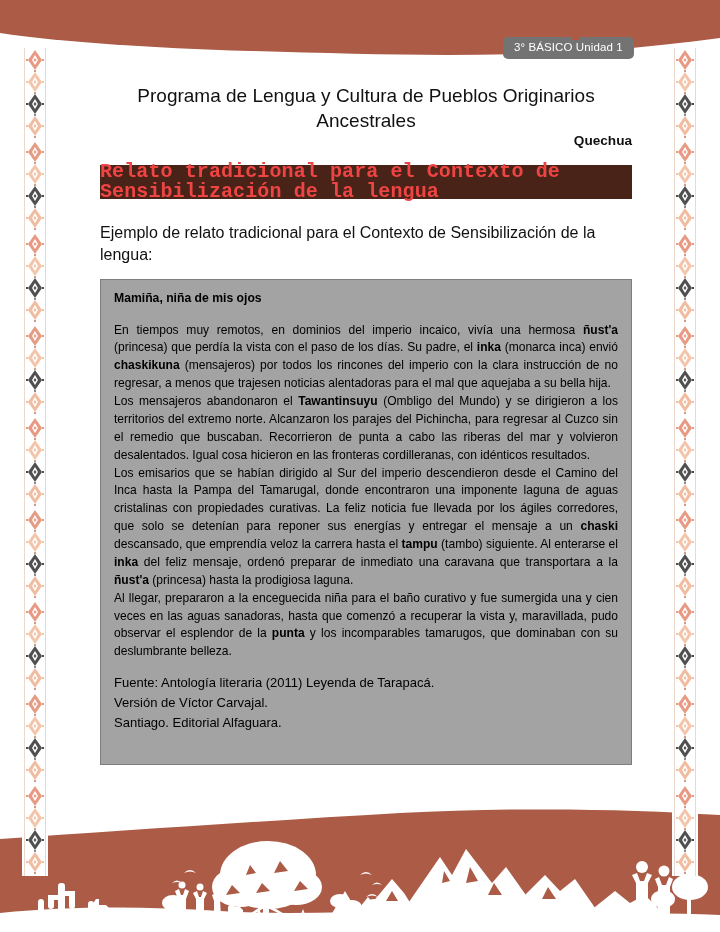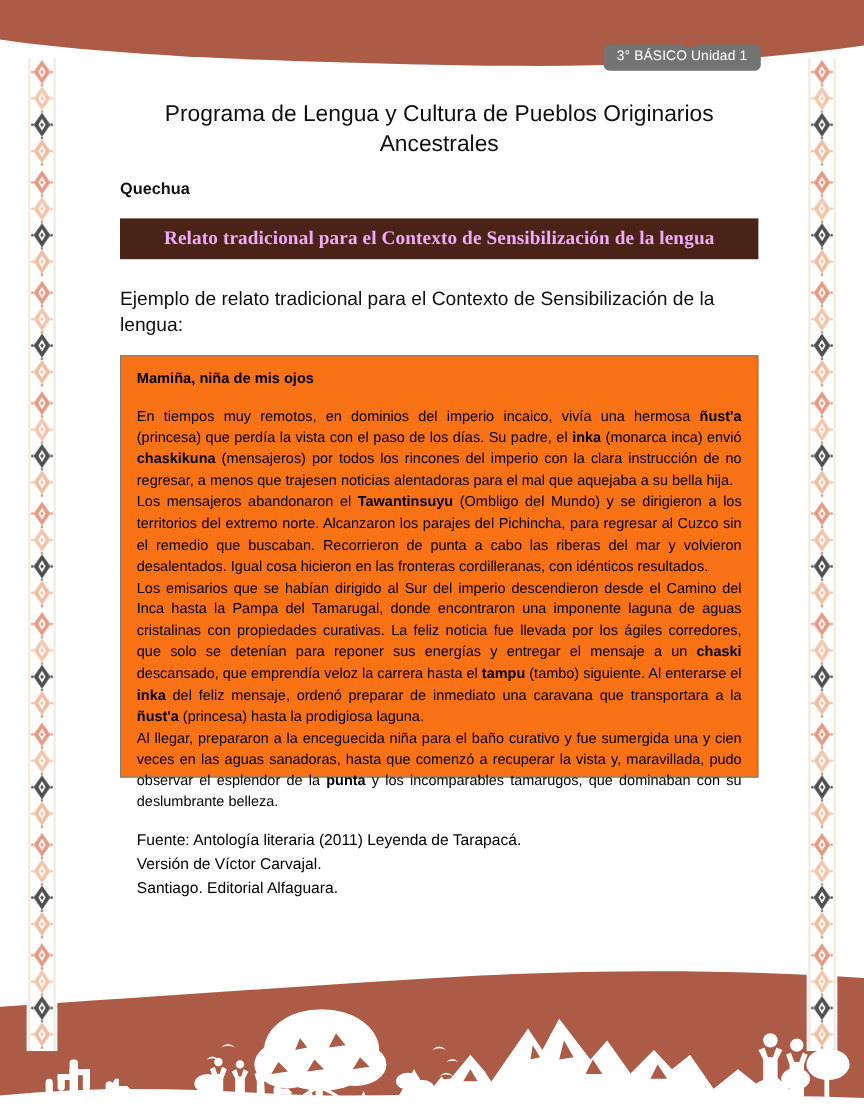--- a/index.html
+++ b/index.html
@@ -78,59 +78,58 @@
 
   #program-title {
     margin-top: 84px;
     text-align: center;
     font-size: 19px;
     font-weight: 400;
     line-height: 1.3;
     color: #111;
   }
   #language-name {
-    margin-top: 17px;
-    text-align: left;
+    text-align: right;
     font-size: 13.6px;
     font-weight: bold;
     color: #111;
   }
 
   #section-title-bar {
     margin-top: 17px;
     background: #4A2318;
     height: 34px;
     display: flex;
     align-items: center;
     justify-content: center;
   }
   #section-title-bar span {
-    color: #f0abfc;
-    font-family: Liberation Serif, serif;
+    color: #ef4444;
+    font-family: Liberation Mono, monospace;
     font-weight: bold;
-    font-size: 16px;
+    font-size: 20px;
     letter-spacing: .1px;
     line-height: 1;
   }
 
   #intro-line {
     margin-top: 23px;
     font-size: 16px;
     color: #111;
     line-height: 1.35;
   }
 
   
   #story-box {
     margin-top: 13px;
     border: 1px solid #7d7d7d;
     padding: 11px 13px 12px 13px;
     box-sizing: border-box;
-    height: 352px;
-    background: #f97316;
+    height: 486px;
+    background: #a3a3a3;
   }
   #story-heading {
     font-size: 12.2px;
     font-weight: bold;
     color: #000;
     margin-bottom: 17px;
   }
   .story-p {
     font-size: 12.05px;
     line-height: 1.485;

